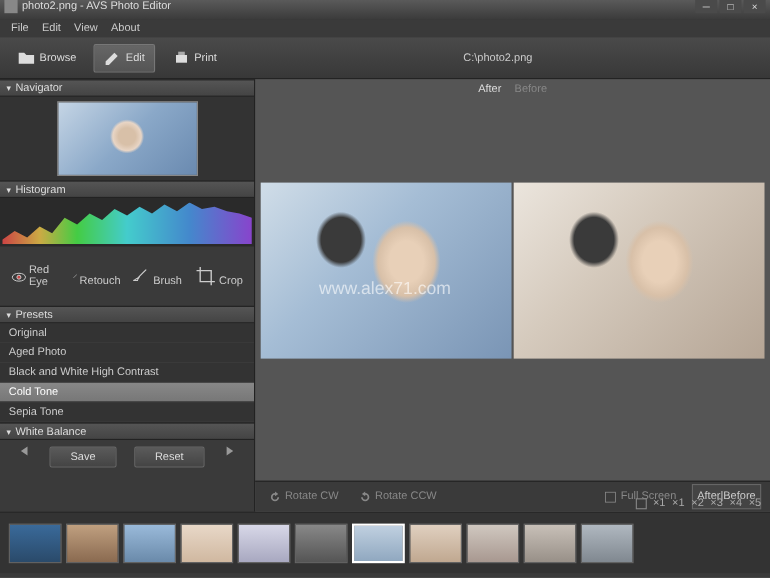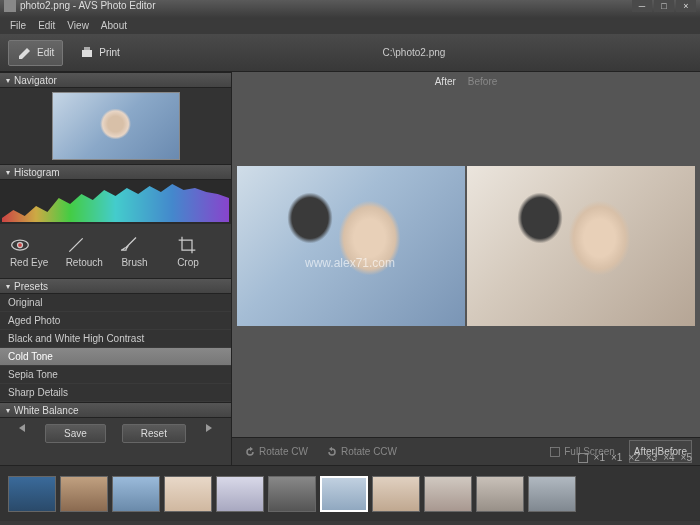--- a/index.html
+++ b/index.html
@@ -19,40 +19,40 @@
 .main{display:flex;height:393px}
 .sidebar{width:232px;background:#3a3a3a;overflow:hidden;display:flex;flex-direction:column;border-right:1px solid #222}
 .panel-hdr{height:16px;background:linear-gradient(#555,#444);color:#ddd;padding:0 6px;display:flex;align-items:center;cursor:pointer;border-bottom:1px solid #222;border-top:1px solid #222}
 .panel-hdr::before{content:"▾";margin-right:4px;font-size:8px}
 .nav-body{height:76px;background:#333;display:flex;align-items:center;justify-content:center;padding:4px}
 .nav-thumb{width:128px;height:68px;background:linear-gradient(135deg,#c5d5e5 0%,#8aa8c8 50%,#6a8ab0 100%);border:1px solid #888;position:relative}
 .nav-thumb::after{content:"";position:absolute;left:35%;top:20%;width:30%;height:55%;background:radial-gradient(circle,#d8c0a8 30%,#e8d5c5 50%,transparent 60%);border-radius:50%}
 .histo-body{height:44px;background:#2a2a2a;padding:2px;position:relative;overflow:hidden}
 .histo{width:100%;height:100%;background:linear-gradient(90deg,#c44 0%,#ca4 15%,#4c4 30%,#4cc 50%,#48c 75%,#84c 100%);clip-path:polygon(0 90%,5% 70%,10% 85%,15% 60%,20% 75%,25% 40%,30% 55%,35% 30%,40% 45%,45% 20%,50% 35%,55% 15%,60% 30%,65% 10%,70% 25%,75% 5%,80% 20%,85% 15%,90% 25%,95% 30%,100% 40%,100% 100%,0 100%)}
 .tools{height:54px;background:#3a3a3a;display:flex;justify-content:space-around;align-items:center;padding:4px}
-.tool{display:flex;flex-direction:column;align-items:flex-start;gap:2px;color:#ccc;cursor:pointer;width:44px}
+.tool{display:flex;flex-direction:row;align-items:flex-end;gap:2px;color:#ccc;cursor:pointer;width:44px}
 .tool svg{width:20px;height:20px;stroke:#ccc;fill:none;stroke-width:1.5}
 .presets-body{background:#333;flex:0 0 auto}
 .preset-list{max-height:108px;overflow:hidden}
 .preset-item{padding:3px 8px;color:#ccc;cursor:pointer;border-bottom:1px solid #3a3a3a}
 .preset-item.sel{background:linear-gradient(#888,#777);color:#fff}
 .save-preset{margin:4px auto;display:block;padding:3px 12px;background:linear-gradient(#5a5a5a,#444);color:#ddd;border:1px solid #666;border-radius:2px;cursor:pointer}
 .btn-row{display:flex;gap:16px;padding:6px;justify-content:center}
 .btn{padding:3px 18px;background:linear-gradient(#5a5a5a,#444);color:#ddd;border:1px solid #666;border-radius:2px;cursor:pointer}
 .viewer{flex:1;background:#555;display:flex;flex-direction:column}
 .view-tabs{height:18px;display:flex;justify-content:center;align-items:center;gap:12px;color:#888}
 .view-tab{cursor:pointer}
 .view-tab.active{color:#ddd}
 .view-body{flex:1;display:flex;align-items:center;justify-content:center;gap:2px;padding:4px 4px 40px}
 .photo{width:228px;height:160px;position:relative;overflow:hidden}
 .photo.after{background:linear-gradient(135deg,#d0dde8 0%,#a5bdd5 40%,#7a95b5 100%)}
 .photo.before{background:linear-gradient(135deg,#ebe5dd 0%,#d5cabd 40%,#b5a595 100%)}
 .photo::before{content:"";position:absolute;left:18%;top:10%;width:28%;height:45%;background:radial-gradient(ellipse,#3a3a3a 40%,transparent 50%);border-radius:50%}
 .photo::after{content:"";position:absolute;left:42%;top:18%;width:32%;height:55%;background:radial-gradient(ellipse,#e8d0b8 30%,#d8c0a8 50%,transparent 60%);border-radius:50%}
-.watermark{position:absolute;left:50%;top:50%;transform:translate(-50%,-50%);color:rgba(255,255,255,0.6);font-size:12px;pointer-events:none;z-index:5}
+.watermark{position:absolute;left:50%;top:50%;transform:translate(-50%,-50%);color:rgba(255,255,255,0.6);font-size:16px;pointer-events:none;z-index:5}
 .view-ctrls{height:28px;background:#3a3a3a;display:flex;align-items:center;padding:0 8px;gap:10px;color:#888;border-top:1px solid #222}
 .vc-btn{display:flex;align-items:center;gap:3px;cursor:pointer;padding:2px 4px}
 .vc-btn svg{width:12px;height:12px;fill:#888}
 .vc-sel{border:1px solid #666;padding:5px 4px;background:#444;color:#ccc}
 .zoom-ctrls{position:absolute;right:8px;bottom:62px;display:flex;align-items:center;gap:6px;color:#aaa;font-size:9px}
 .zoom-box{width:10px;height:10px;border:1px solid #888;cursor:pointer}
 .filmstrip{height:56px;background:#333;display:flex;align-items:center;padding:0 8px;gap:4px;border-top:1px solid #222}
 .thumb{width:48px;height:36px;border:1px solid #666;cursor:pointer}
 .thumb.sel{border:2px solid #fff}
 .thumb:nth-child(1){background:linear-gradient(#3a6a9a,#2a4a6a)}
@@ -84,20 +84,26 @@
 </div>
 
 <div class="menubar">
   <div class="menuitem">File</div>
   <div class="menuitem">Edit</div>
   <div class="menuitem">View</div>
   <div class="menuitem">About</div>
 </div>
 
 <div class="toolbar">
+  <div class="toolbtn">
+    <svg viewBox="0 0 16 16">
+        <path fill="#ddd" d="M1 3h5l2 2h7v8H1z"></path>
+      </svg>
+    <span>Browse</span>
+  </div>
   <div class="toolbtn active">
     <svg viewBox="0 0 16 16">
         <path fill="#ddd" d="M2 11l8-8 3 3-8 8H2z"></path>
       </svg>
     <span>Edit</span>
   </div>
   <div class="toolbtn">
     <svg viewBox="0 0 16 16">
         <rect fill="#ddd" x="3" y="5" width="10" height="7"></rect>
         <rect fill="#aaa" x="5" y="2" width="6" height="3"></rect>
@@ -145,21 +151,20 @@
       </div>
     </div>
     <div class="panel-hdr">Presets</div>
     <div class="presets-body">
       <div class="preset-list">
         <div class="preset-item">Original</div>
         <div class="preset-item">Aged Photo</div>
         <div class="preset-item">Black and White High Contrast</div>
         <div class="preset-item sel">Cold Tone</div>
         <div class="preset-item">Sepia Tone</div>
-        <div class="preset-item">Sharp Details</div>
 
       </div>
     </div>
     <div class="panel-hdr">White Balance</div>
     <div class="btn-row">
       <div class="tri l"></div>
       <button class="btn">Save</button>
       <button class="btn">Reset</button>
       <div class="tri r"></div>
     </div>

